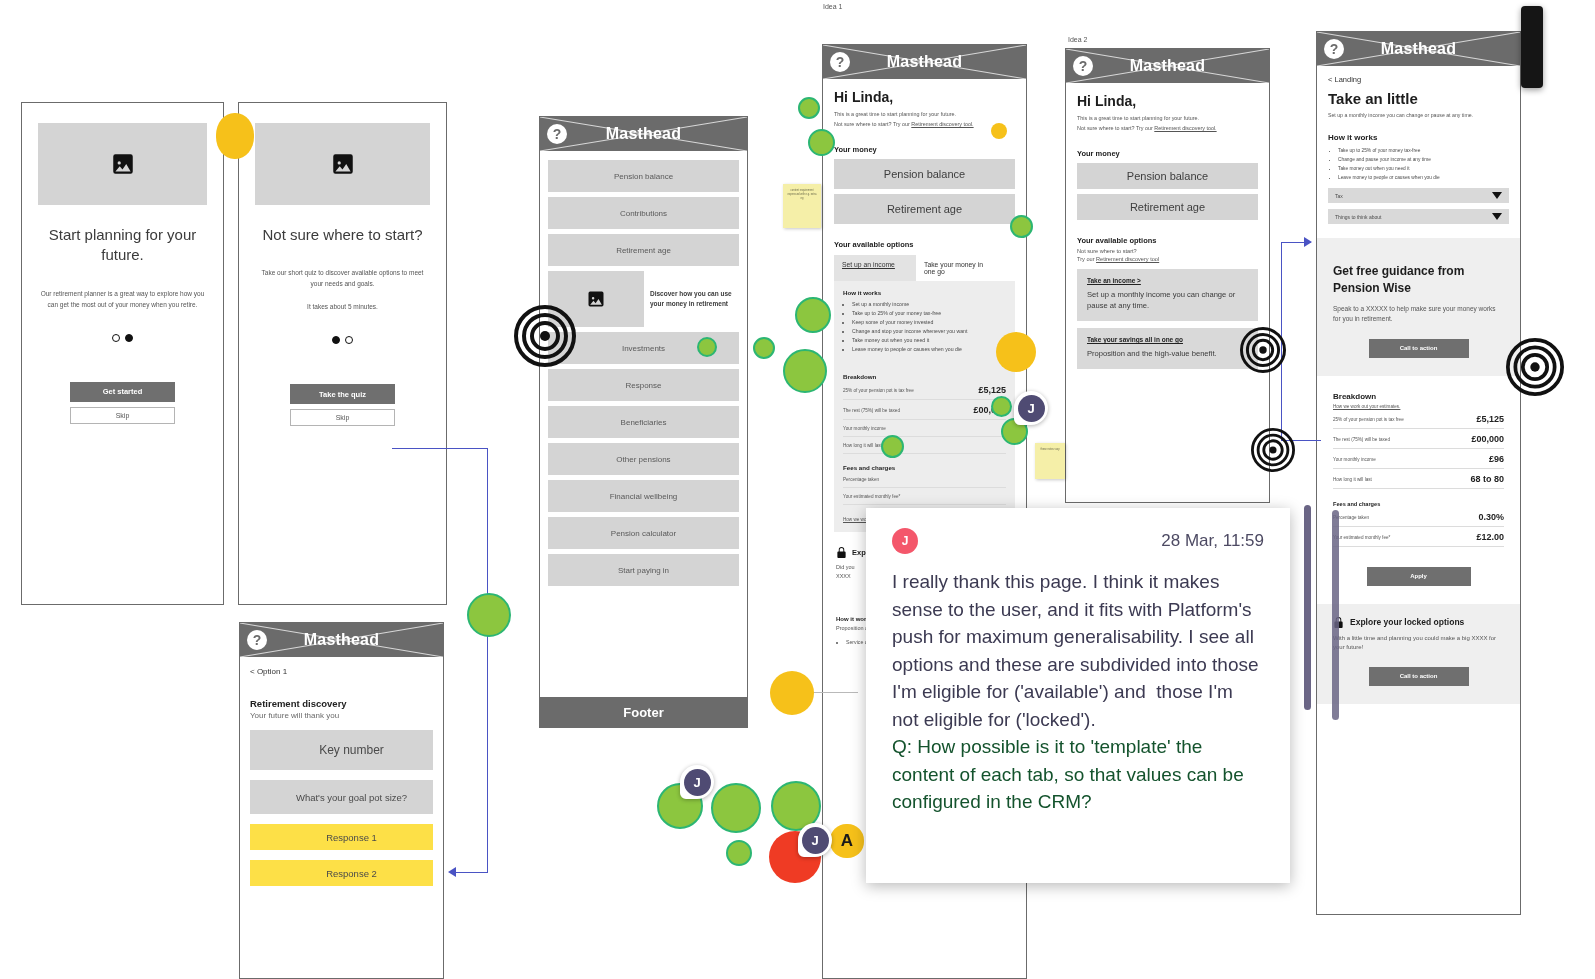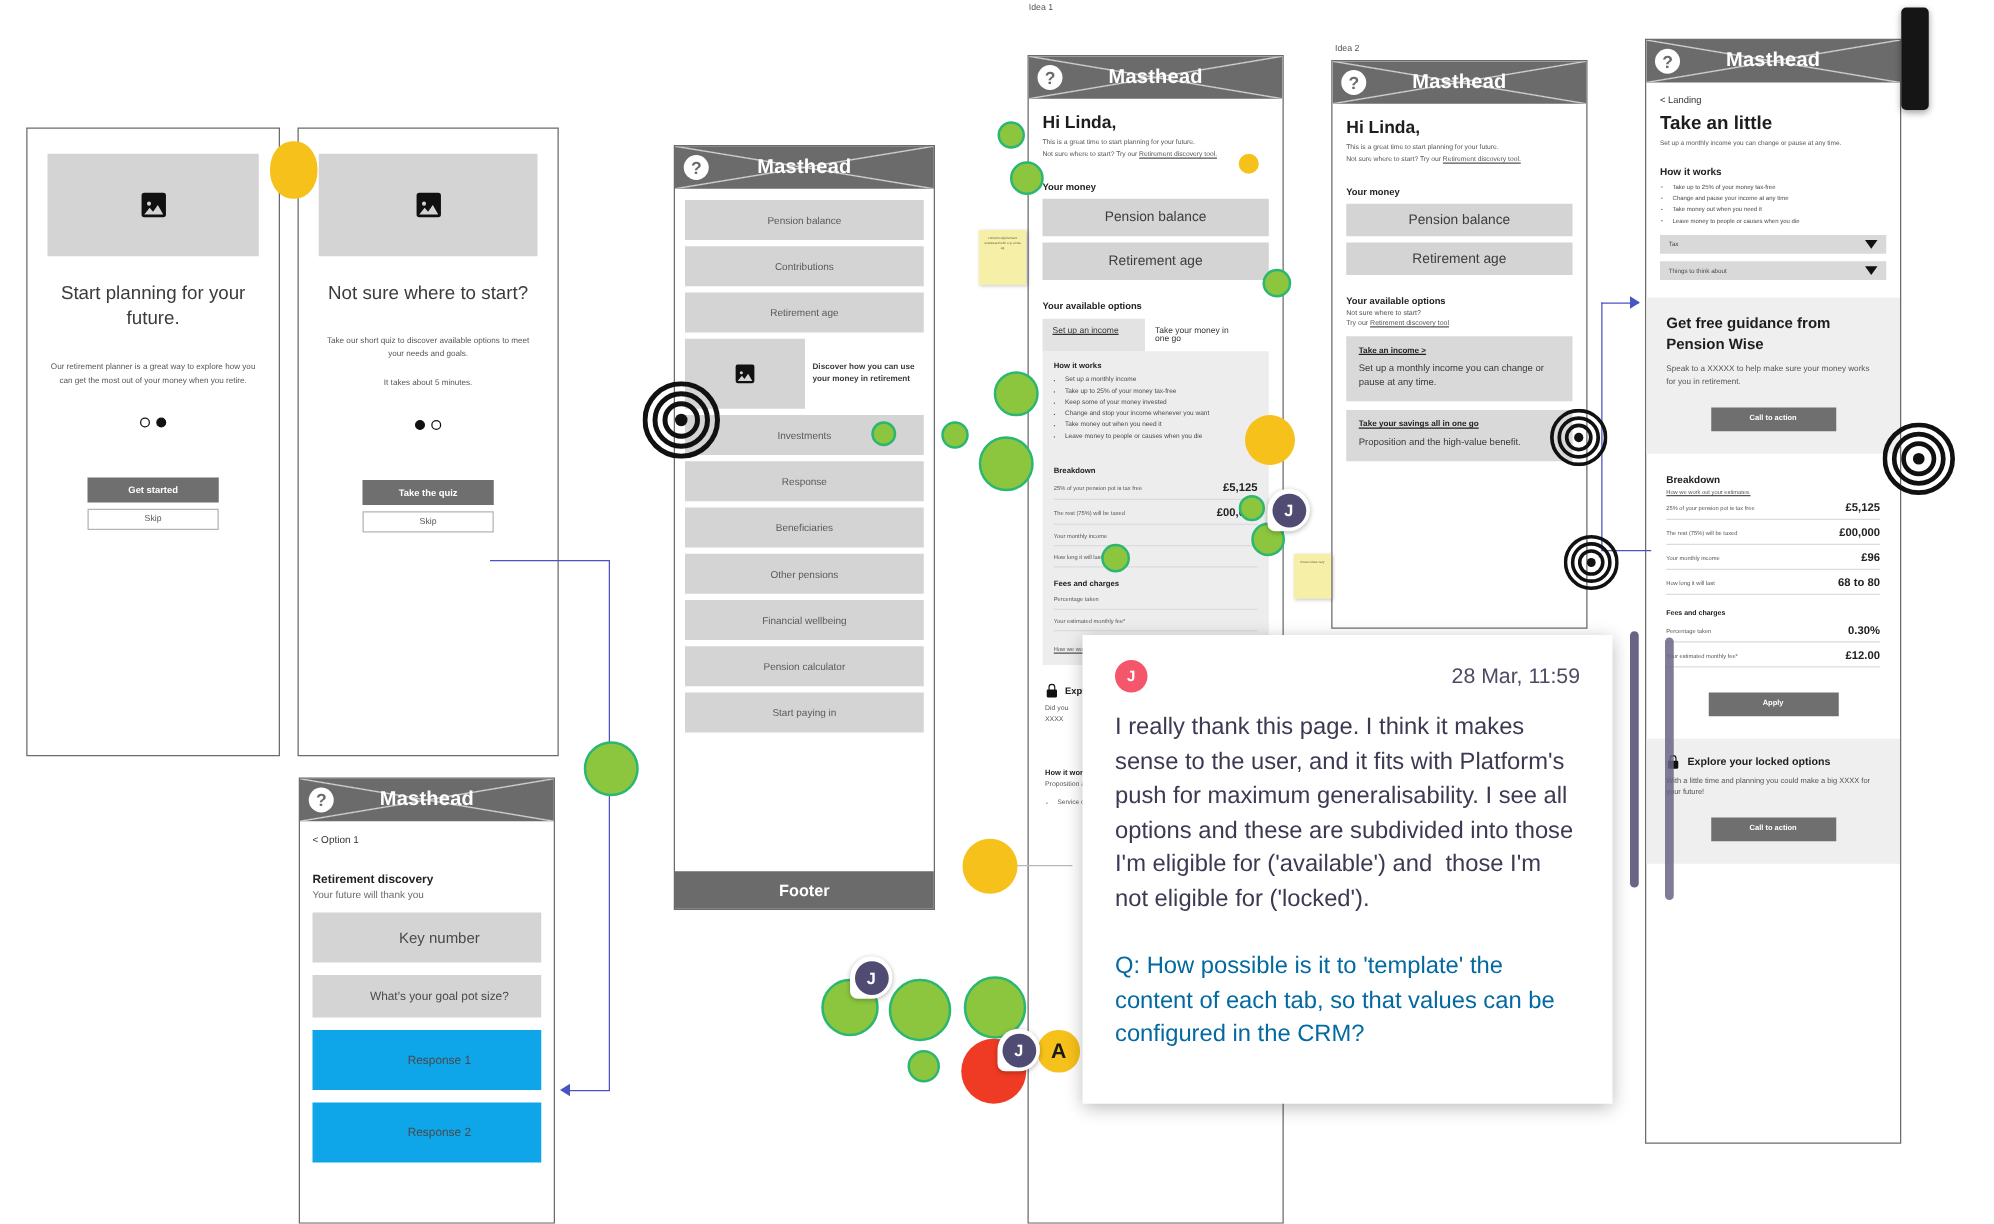--- a/index.html
+++ b/index.html
@@ -60,21 +60,21 @@
   .split .thumb svg{width:20px;height:20px;}
   .split .stext{flex:1;font-size:6.5px;font-weight:700;line-height:1.5;color:#3b3b3b;display:flex;align-items:center;}
 
   
   .o-body{padding:10px 10px 0;}
   .back{font-size:8px;color:#333;}
   .o-h{font-size:9.5px;font-weight:700;margin-top:22px;color:#222;}
   .o-sub{font-size:8px;color:#6a6a6a;margin-top:2px;}
   .o-tile{background:#d4d4d4;height:40px;margin-top:10px;display:flex;align-items:center;justify-content:center;font-size:12px;color:#4a4a4a;padding-left:20px;}
   .o-tile.small{height:34px;font-size:9.5px;background:#d4d4d4;}
-  .o-tile.light{background:#0ea5e9;height:48px;font-size:9.5px;}
+  .o-tile.light{background:#fde047;height:26px;font-size:9.5px;}
 
   
   .i-body{padding:10px 11px 0;}
   .hi{font-size:14px;font-weight:700;color:#1d1d1d;}
   .lede{font-size:5.4px;line-height:1.85;color:#555;margin-top:4px;}
   .sec-h{font-size:7.5px;font-weight:700;color:#222;margin-top:16px;}
   .big-tile{background:#d4d4d4;height:30px;margin-top:5px;display:flex;align-items:center;justify-content:center;font-size:11px;color:#3d3d3d;}
   .tabs{display:flex;margin-top:6px;}
   .tab{flex:0 0 auto;padding:6px 8px;font-size:6.8px;color:#333;}
   .tab.active{background:#e3e3e3;text-decoration:underline;}
@@ -96,21 +96,21 @@
   .t-body{padding:9px 11px 0;}
   .t-back{font-size:7.5px;color:#333;}
   .t-h{font-size:15px;font-weight:700;color:#1d1d1d;margin-top:6px;}
   .t-sub{font-size:5.2px;color:#555;margin-top:5px;}
   .t-hiw{font-size:8px;font-weight:700;color:#222;margin-top:15px;}
   .t-list{margin:5px 0 0 10px;padding:0;}
   .t-list li{font-size:4.8px;line-height:1.85;color:#4a4a4a;}
   .accordion{background:#d9d9d9;height:15px;margin-top:6px;display:flex;align-items:center;justify-content:space-between;padding:0 7px;}
   .accordion .atxt{font-size:5px;color:#4a4a4a;}
   .caret{width:0;height:0;border-left:5px solid transparent;border-right:5px solid transparent;border-top:7px solid #111;}
-  .grey-band{background:#efefef;margin-top:14px;padding:12px 16px 18px;}
+  .grey-band{background:#efefef;margin-top:14px;padding:25px 16px 18px;}
   .g-h{font-size:12px;font-weight:700;line-height:1.35;color:#1d1d1d;}
   .g-p{font-size:6.5px;line-height:1.6;color:#555;margin-top:8px;}
   .cta{margin:14px auto 0;width:100px;height:19px;background:#6f6f6f;color:#fff;font-size:6px;font-weight:700;
        display:flex;align-items:center;justify-content:center;}
   .t-sec{padding:0 16px;}
   .t-bd-h{font-size:8px;font-weight:700;color:#222;margin-top:16px;}
   .t-bd-link{font-size:4.6px;color:#555;text-decoration:underline;display:block;margin-top:3px;}
   .t-fees{font-size:5.6px;font-weight:700;color:#222;margin-top:12px;}
   .locked{background:#efefef;margin-top:18px;padding:12px 16px 18px;}
   .lk-h{font-size:8.5px;font-weight:700;color:#1d1d1d;display:flex;align-items:center;gap:6px;}
@@ -140,21 +140,21 @@
   
   .comment{
     position:absolute;background:#fff;box-shadow:0 3px 14px rgba(0,0,0,.28);
     padding:20px 26px 26px 26px;box-sizing:border-box;
   }
   .c-head{display:flex;align-items:center;justify-content:space-between;}
   .c-av{width:26px;height:26px;border-radius:50%;background:#f4576b;color:#fff;font-size:12px;font-weight:700;
         display:flex;align-items:center;justify-content:center;}
   .c-time{font-size:17px;color:#4d4a63;}
   .c-body{font-size:19px;line-height:1.45;color:#3c3a52;margin-top:14px;white-space:pre-wrap;}
-  .c-body2{font-size:19px;line-height:1.45;color:#0369a1;margin-top:26px;white-space:pre-wrap;}
+  .c-body2{font-size:19px;line-height:1.45;color:#14532d;white-space:pre-wrap;}
 </style>
 </head>
 <body>
 
 <div class="stage">
 
   <div class="screen" style="left:21px;top:102px;width:203px;height:503px;">
     <div class="card-body">
       <div class="imgbox">
         <svg viewBox="0 0 24 24" fill="#111">

